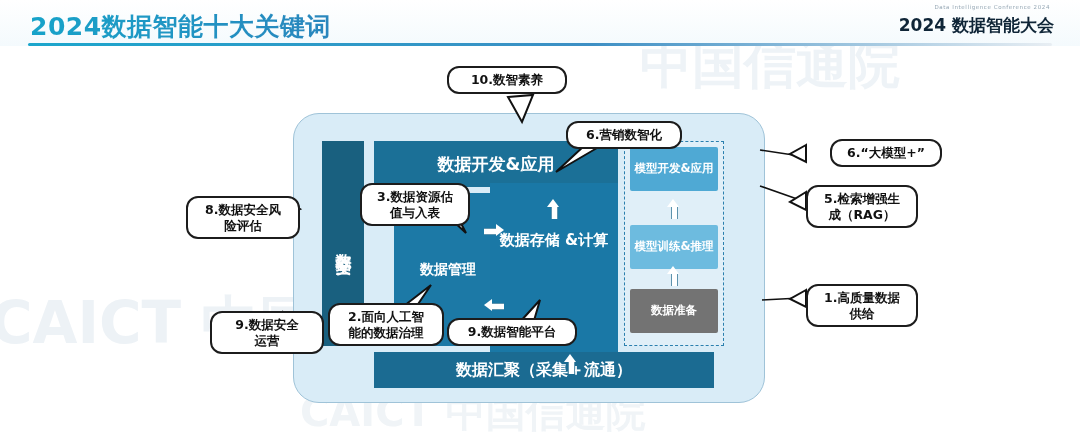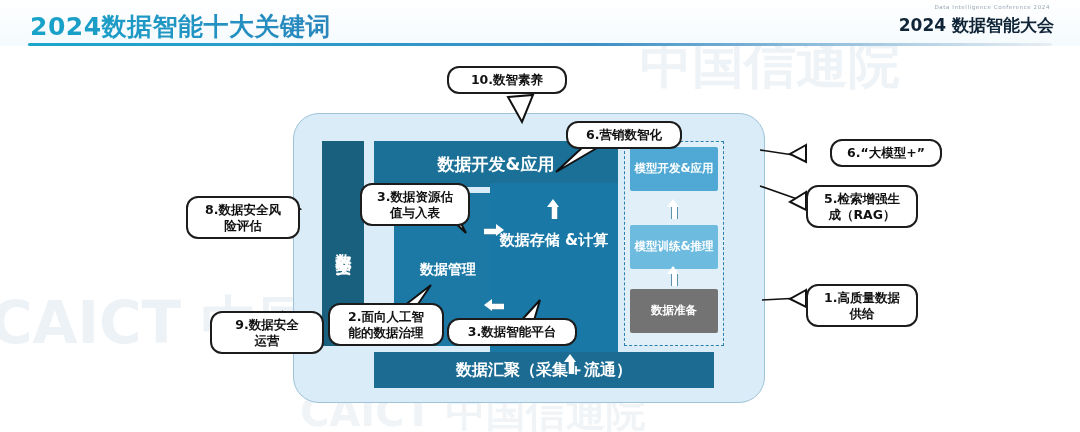--- a/index.html
+++ b/index.html
@@ -187,21 +187,21 @@
 <div class="callout" style="left:447px;top:66px;width:100px;">10.数智素养</div>
 
 <div class="callout" style="left:566px;top:121px;width:96px;">6.营销数智化</div>
 
 <div class="callout" style="left:360px;top:183px;width:90px;">3.数据资源估
 值与入表</div>
 
 <div class="callout" style="left:328px;top:303px;width:96px;">2.面向人工智
 能的数据治理</div>
 
-<div class="callout" style="left:447px;top:318px;width:110px;">3.数据智能平台</div>
+<div class="callout" style="left:447px;top:318px;width:110px;">9.数据智能平台</div>
 
 <div class="callout" style="left:186px;top:196px;width:94px;">8.数据安全风
 险评估</div>
 
 <div class="callout" style="left:186px;top:311px;width:94px;margin-left:24px;">9.数据安全
 运营</div>
 
 <div class="callout" style="left:806px;top:139px;width:92px;margin-left:24px;">6.“大模型+”</div>
 
 <div class="callout" style="left:806px;top:185px;width:92px;">5.检索增强生

